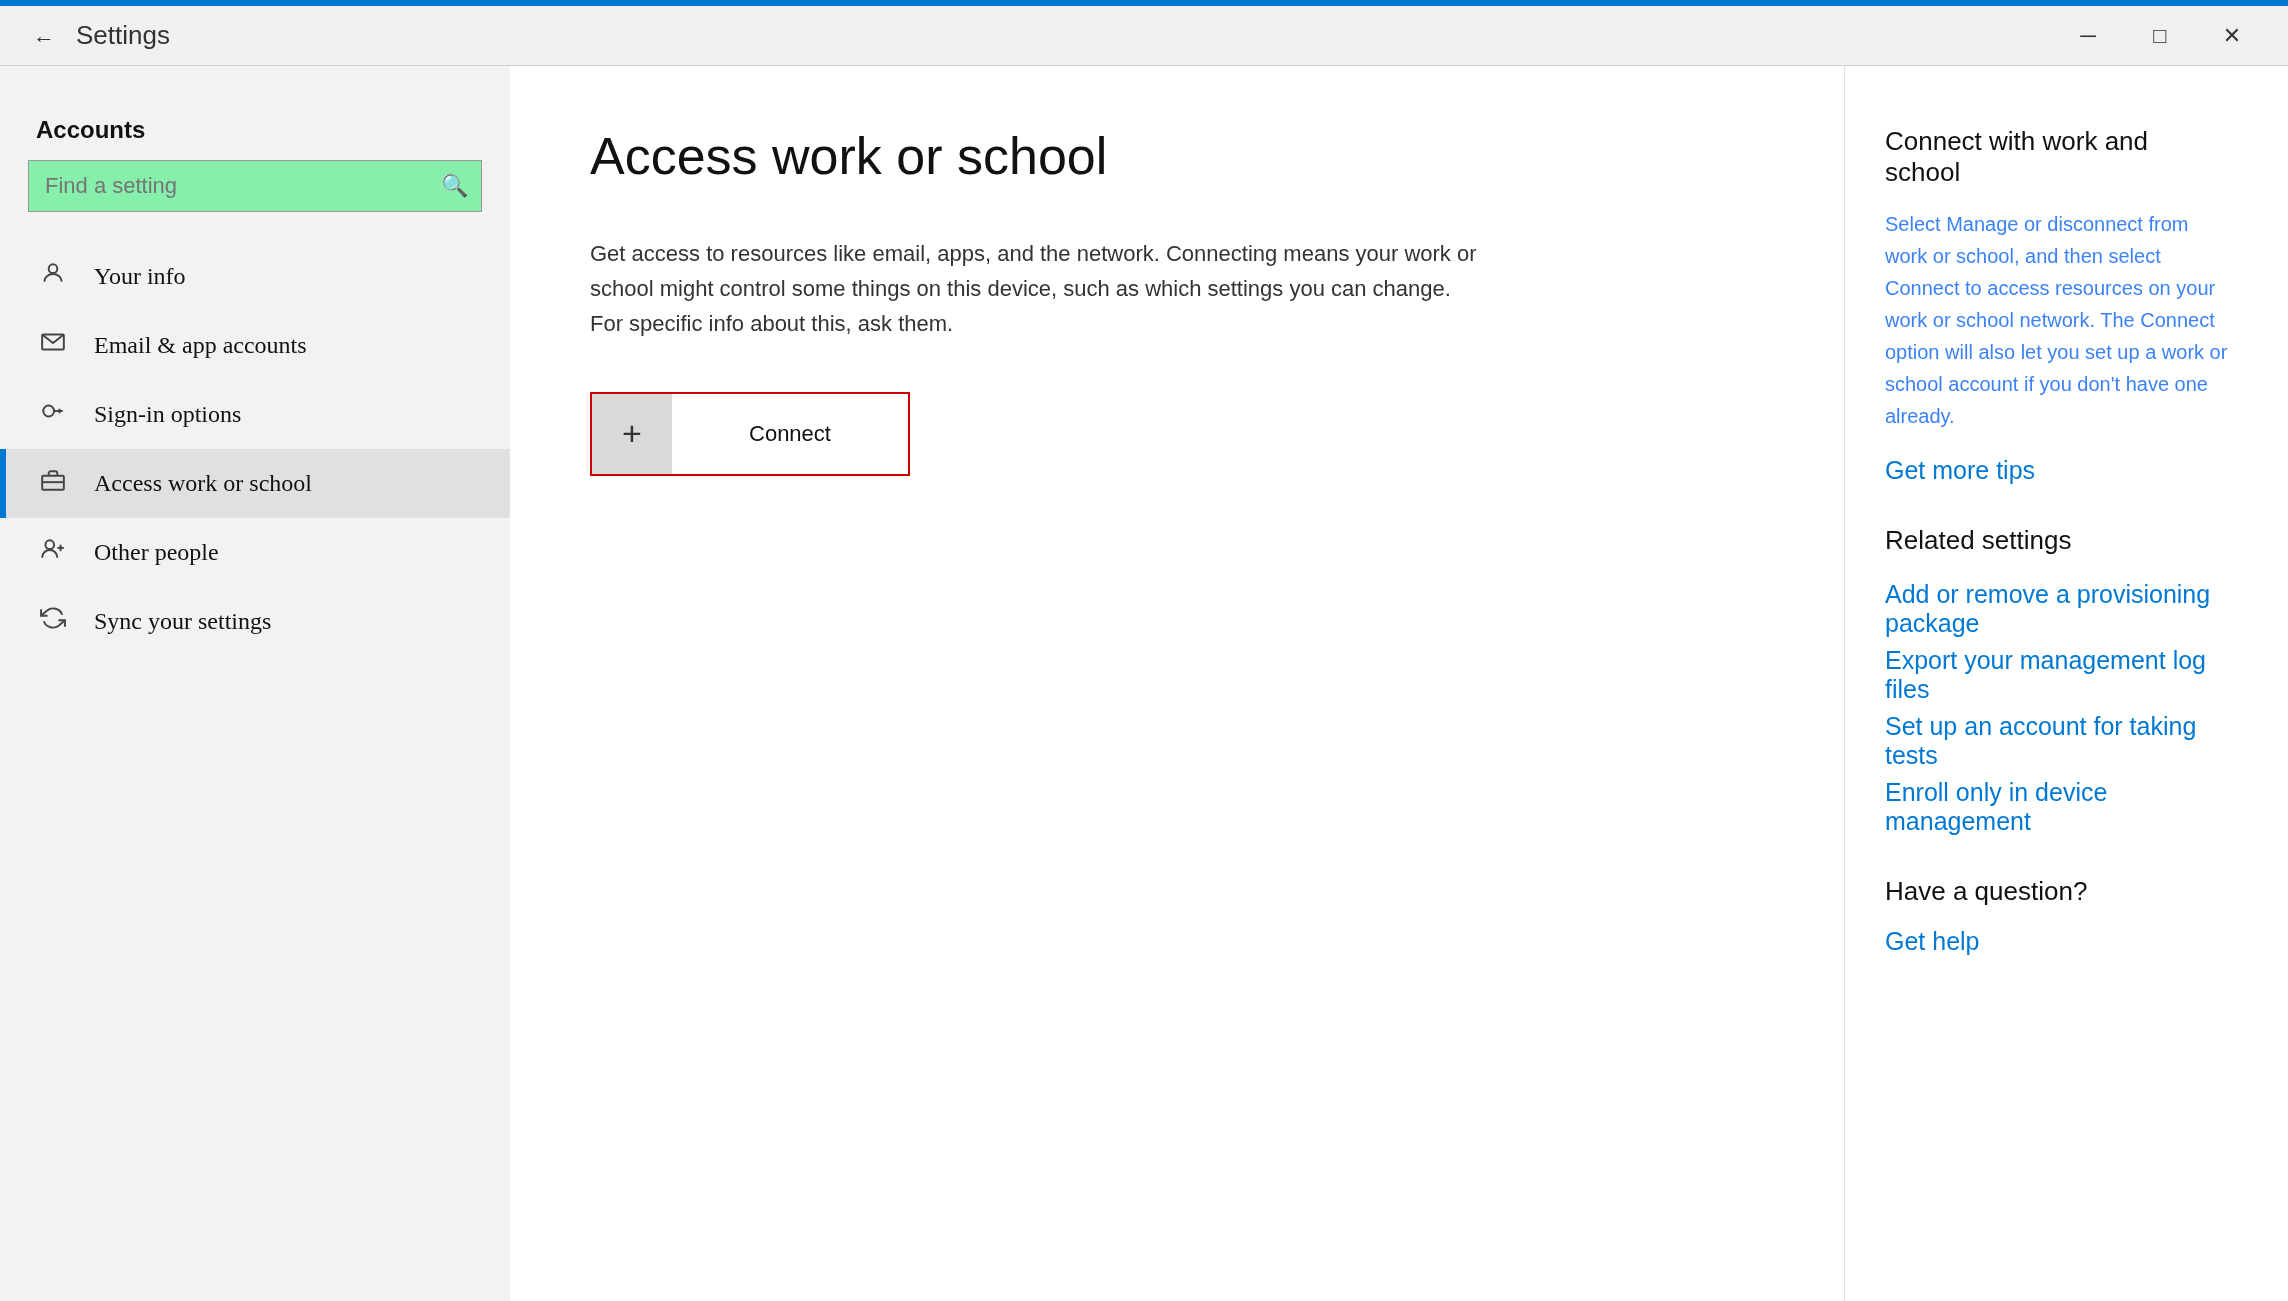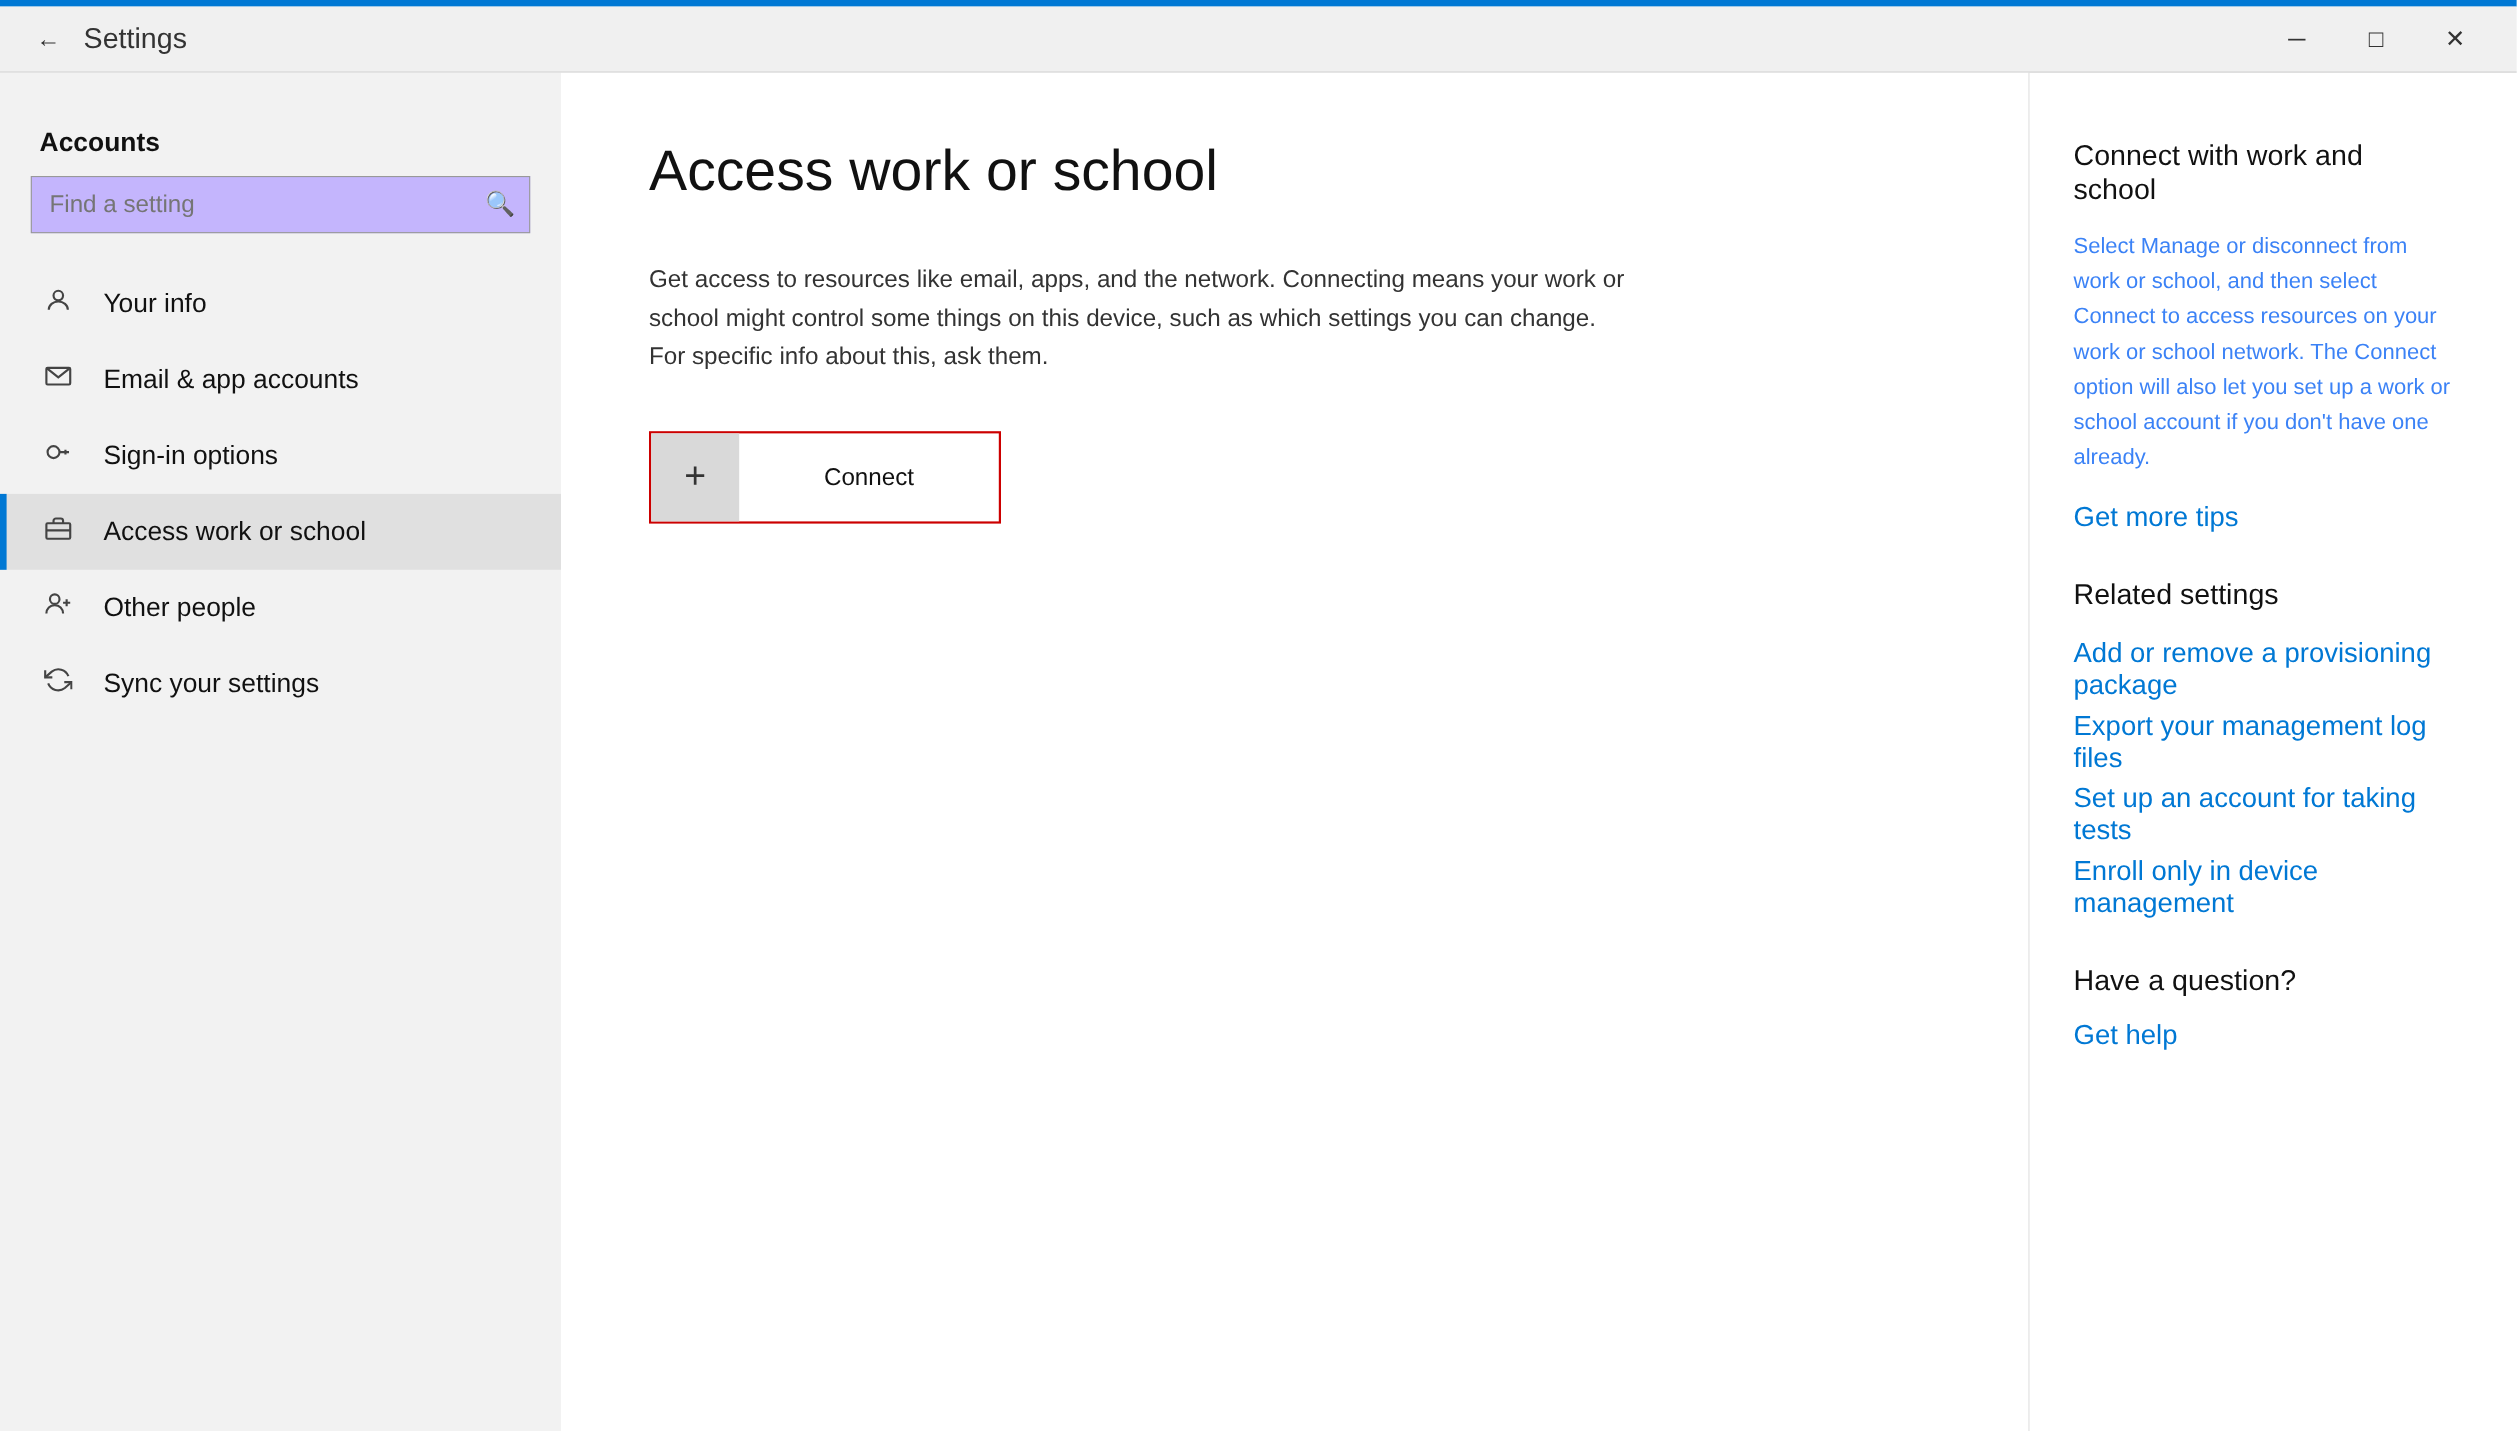--- a/index.html
+++ b/index.html
@@ -77,21 +77,21 @@
       font-size: 24px;
       font-weight: 600;
       color: #111;
       padding: 20px 36px 16px 36px;
     }
     .search-box {
       margin: 0 28px 30px 28px;
       display: flex;
       align-items: center;
       border: 1px solid #999;
-      background: #c4b5fd;
+      background: #86efac;
       height: 52px;
     }
     .search-box input {
       flex: 1;
       border: none;
       outline: none;
       font-size: 22px;
       padding: 0 16px;
       background: transparent;
       color: #333;
@@ -131,20 +131,21 @@
     }
     .nav-item .nav-icon {
       font-size: 26px;
       color: #444;
       width: 34px;
       text-align: center;
       flex-shrink: 0;
     }
     .nav-item .nav-label {
       font-size: 24px;
+      font-family: Liberation Serif, serif;
     }
 
     
     .content {
       flex: 1;
       padding: 60px 80px;
       overflow-y: auto;
       background: #fff;
     }
     .content-title {

